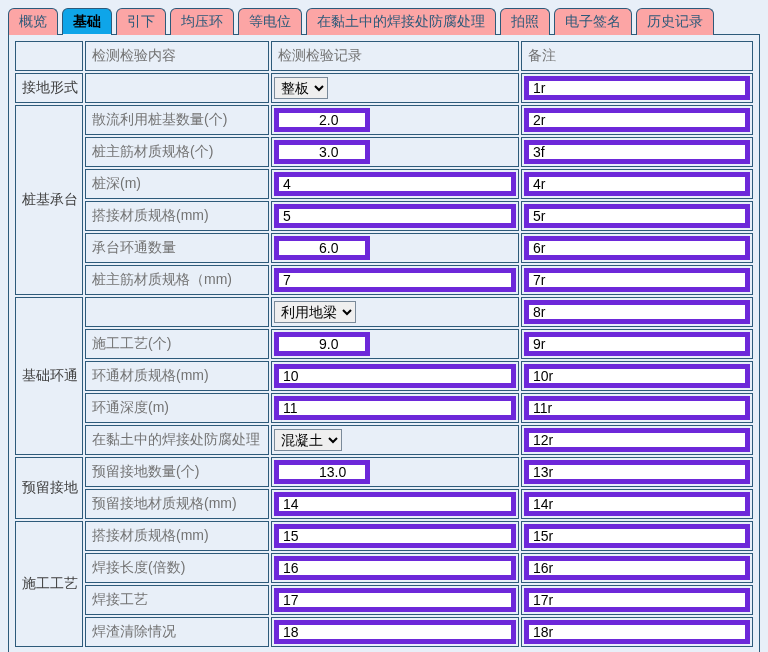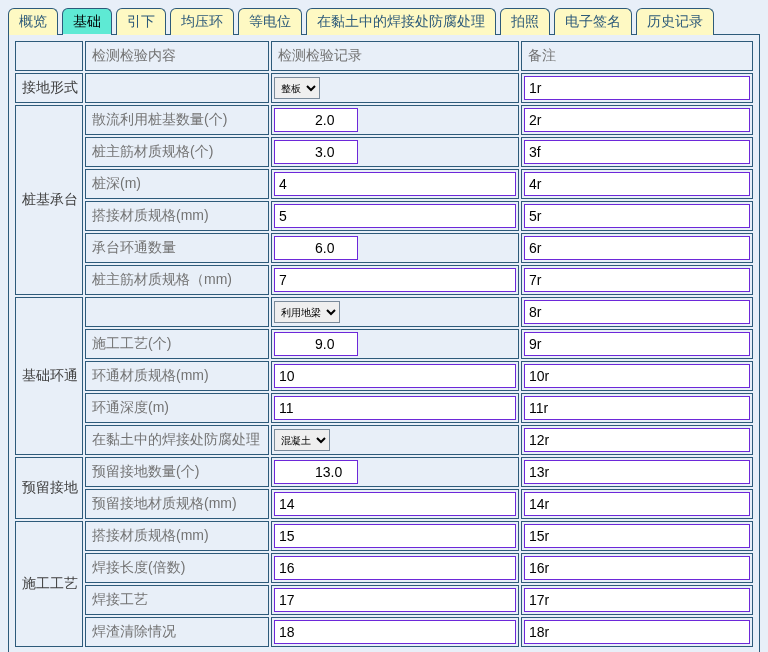--- a/index.html
+++ b/index.html
@@ -14,31 +14,31 @@
       display: flex;
       gap: 4px;
       position: relative;
       z-index: 2;
     }
     .tab {
       border: 1px solid #2d5a7a;
       border-bottom: none;
       border-radius: 6px 6px 0 0;
       padding: 4px 10px;
-      background: #fef9c3;
+      background: #fca5a5;
       font-size: 14px;
       color: #2d5a7a;
       cursor: pointer;
       white-space: nowrap;
     }
     .tab.active {
-      font-weight: normal;
+      font-weight: bold;
       color: #000;
       position: relative;
-      background: #5eead4;
+      background: #0ea5e9;
     }
     .tab.active::after {
       content: '';
       position: absolute;
       left: 0; right: 0; bottom: -1px;
       height: 2px;
       background: #e8eff8;
     }
     .panel {
       border: 1px solid #2d5a7a;
@@ -66,31 +66,31 @@
       white-space: nowrap;
     }
     table.form td.content {
       color: #737373;
     }
     table.form td.input-cell {
       padding: 2px;
     }
     input[type=text] {
       width: 100%;
-      border: 1px solid #6d28d9;
+      border: 5px solid #6d28d9;
       background: #fff;
       font-size: 14px;
       padding: 2px 4px;
       height: 24px;
     }
-    input.narrow { width: 84px; padding-left: 40px; }
+    input.narrow { width: 96px; padding-left: 40px; }
     select {
       border: 1px solid #7a8a9a;
       background: #efefef;
-      font-size: 10px;
+      font-size: 14px;
       padding: 1px 2px;
       height: 22px;
     }
     .col-0 { width: 68px; }
     .col-1 { width: 184px; }
     .col-2 { width: 248px; }
     .col-3 { width: auto; }
   </style>
 </head>
 <body>

